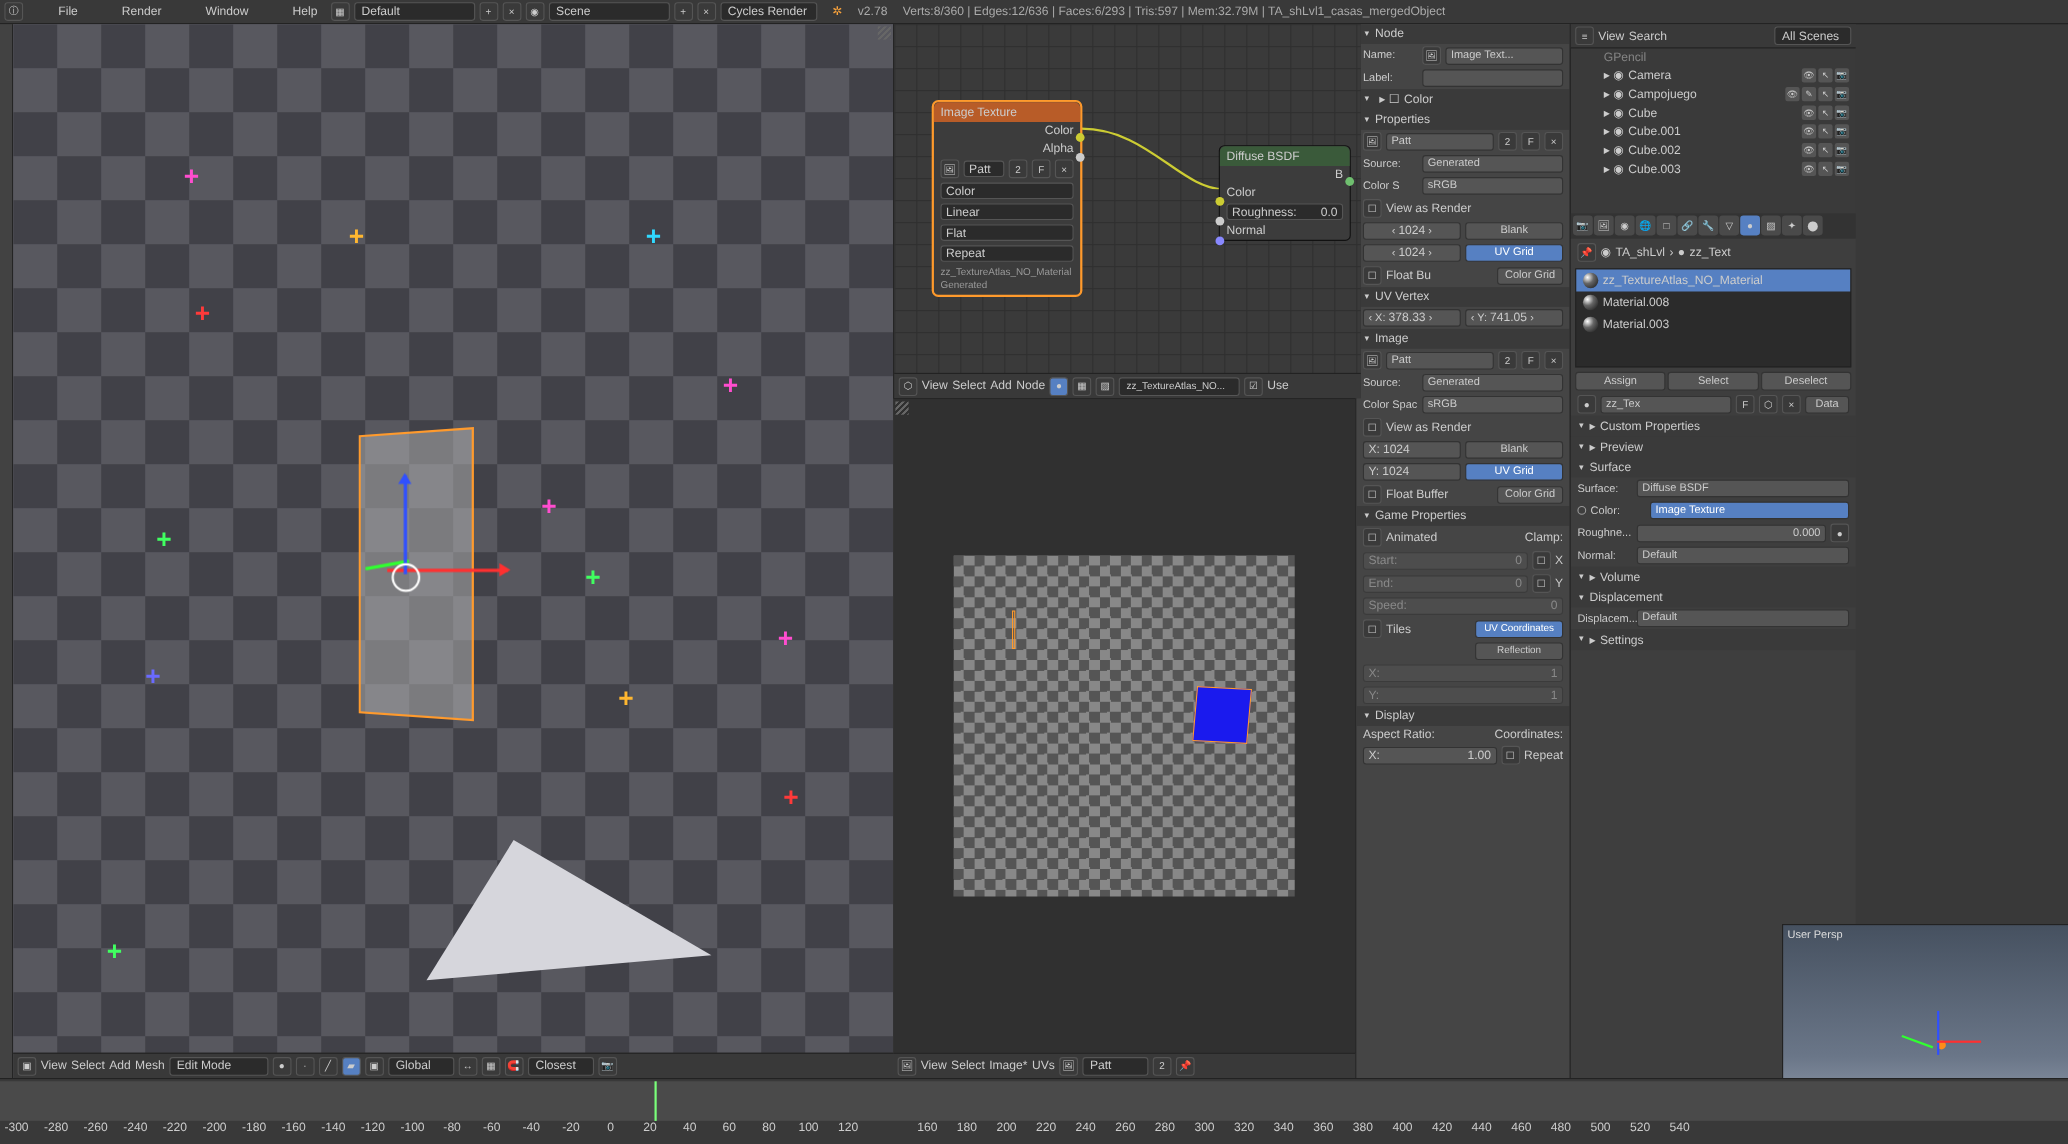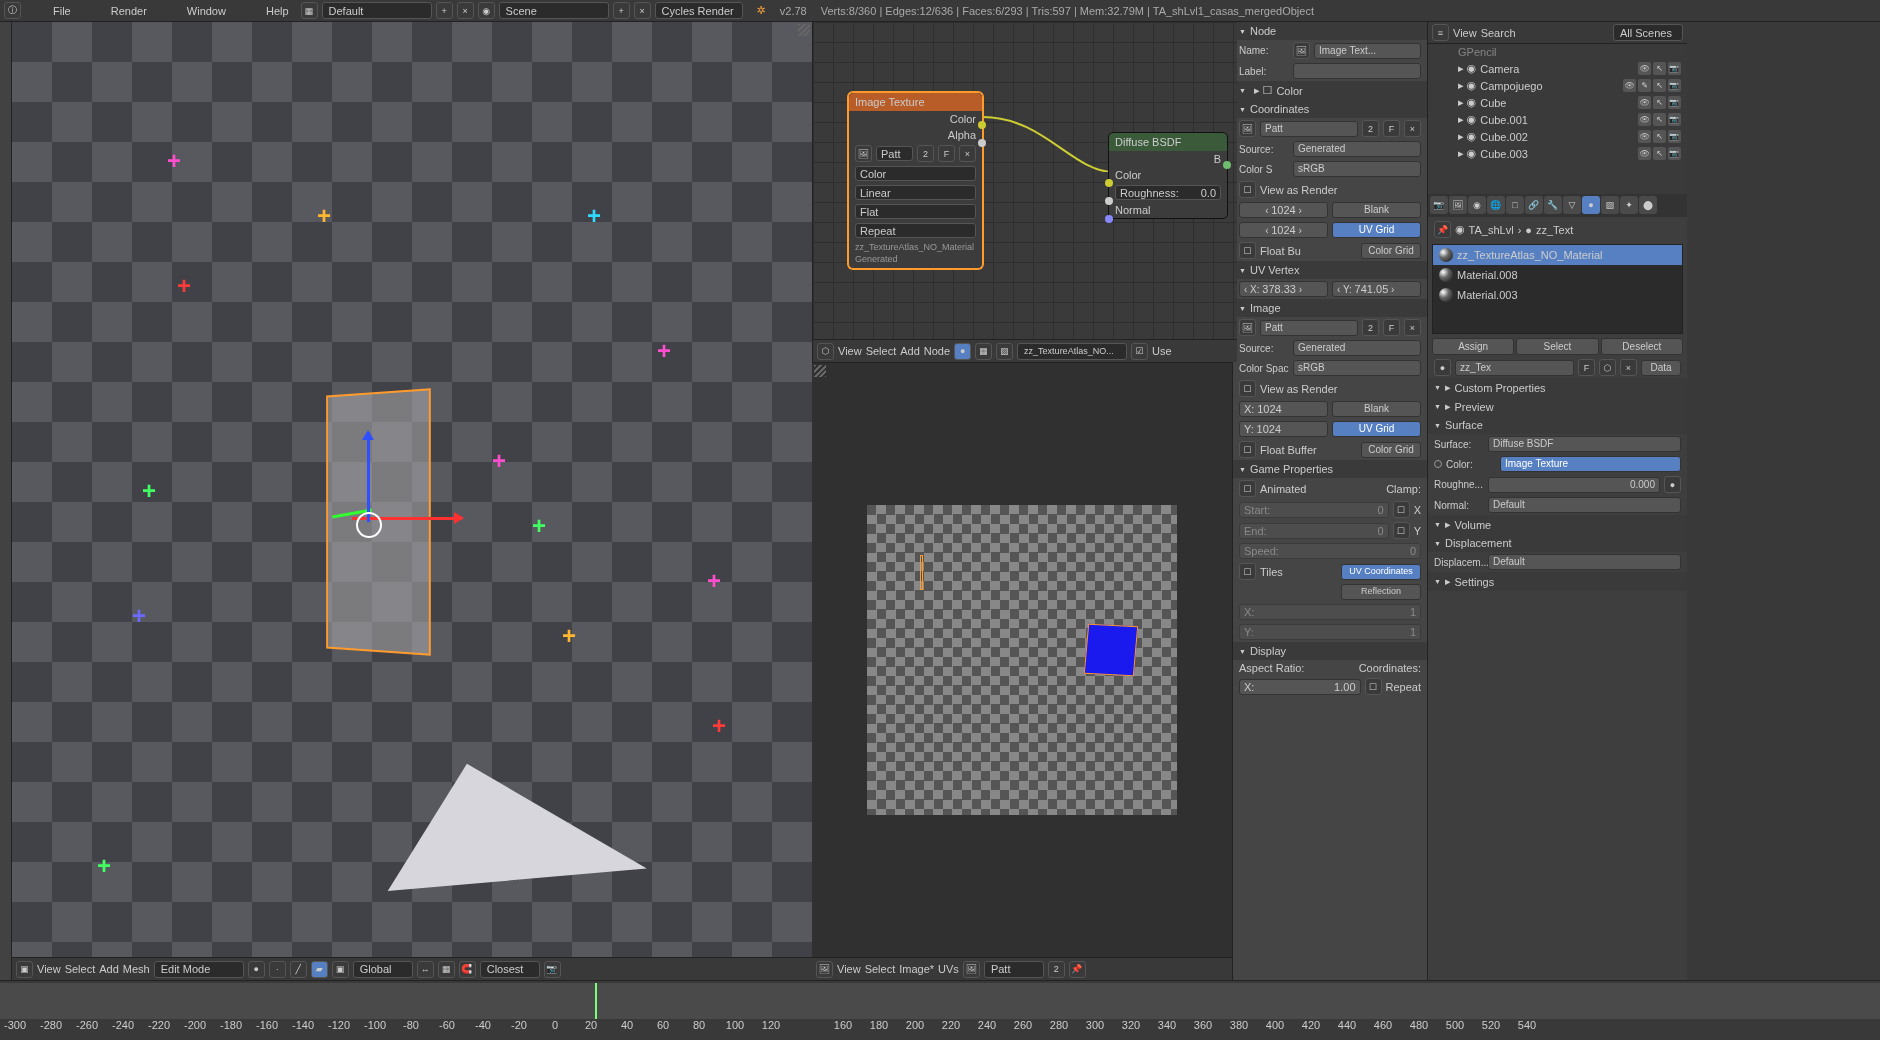--- a/index.html
+++ b/index.html
@@ -252,21 +252,21 @@
         <span class="pinput">Image Text...</span>
       </div>
     <div class="prow">
         <label>Label:</label>
         <span class="pinput"></span>
       </div>
     <div class="phead" style="background:#3a3a3a">
         <span style="margin-left:4px">▸ ☐ </span>
         <span>Color</span>
       </div>
-    <div class="phead">Coordinates</div>
+    <div class="phead">Properties</div>
     <div class="prow">
         <span class="ibtn">🖼</span>
         <span class="pinput">Patt</span>
         <span class="ibtn">2</span>
         <span class="ibtn">F</span>
         <span class="ibtn">×</span>
       </div>
     <div class="prow">
         <label>Source:</label>
         <span class="pinput">Generated</span>
@@ -515,20 +515,37 @@
           <label>Normal:</label>
           <span class="pinput">Default</span>
         </div>
       <div class="phead">▸ <span>Volume</span></div>
       <div class="phead">Displacement</div>
       <div class="prow">
           <label>Displacem...</label>
           <span class="pinput">Default</span>
         </div>
       <div class="phead">▸ <span>Settings</span></div>
+    </div>
+    <div class="preview3d">
+      <div style="padding:4px;font-size:10px;color:#ddd">User Persp</div>
+      <div style="position:absolute;left:30px;top:60px;right:10px;height:90px">
+        <div style="position:absolute;left:50%;top:50%;width:8px;height:8px;background:#ff8c1a;border-radius:50%"></div>
+        <div style="position:absolute;left:50%;top:20%;width:2px;height:40px;background:#3050ff"></div>
+        <div style="position:absolute;left:50%;top:50%;width:40px;height:2px;background:#ff3030"></div>
+        <div style="position:absolute;left:35%;top:50%;width:30px;height:2px;background:#30ff30;transform:rotate(20deg)"></div>
+      </div>
+      <div style="position:absolute;bottom:24px;left:6px;font-size:9px;color:#fff">(1) TA_shLvl1_casas_mergedObject</div>
+      <div class="header3d" style="position:absolute">
+        <span class="ibtn">▣</span>
+        <span class="menu">View</span>
+        <span class="menu">Select</span>
+        <span class="menu">Add</span>
+        <span class="menu">Mesh</span>
+      </div>
     </div>
   </div>
 </div>
 
 <div class="timeline">
   <div class="tl-track">
     <div class="tl-cursor"></div>
   </div>
   <div class="tl-ruler" id="ruler">
       <span style="left: 15px;">-300</span>

